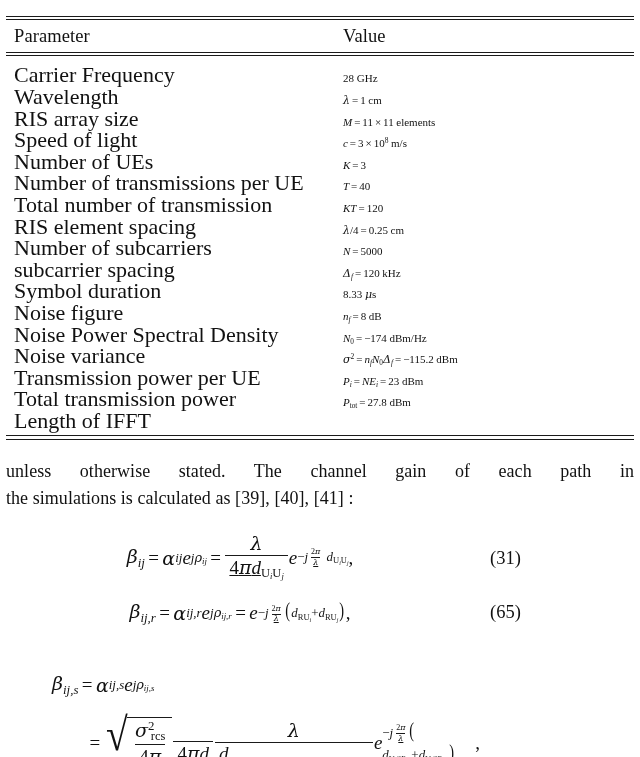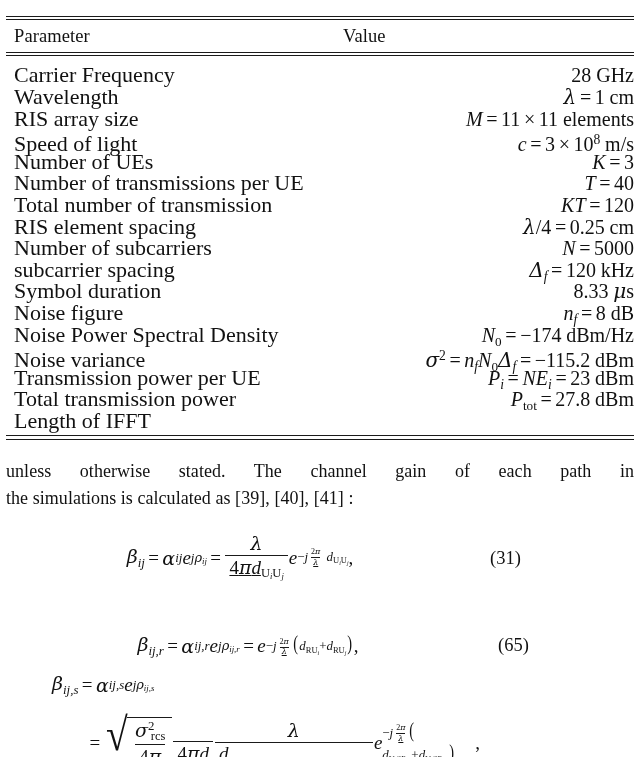--- a/index.html
+++ b/index.html
@@ -51,24 +51,23 @@
     display: flex;
     height: 21.6px;
     align-items: baseline;
   }
   .trow .col-param {
     font-size: 22px;
     line-height: 21.6px;
     white-space: nowrap;
   }
   .trow .col-value {
-    font-size: 20px;
+    font-size: 11px;
     line-height: 21.6px;
     white-space: nowrap;
-    text-align: right;
   }
 
   
   .mi { font-style: italic; font-family: "Liberation Serif", serif; }
   .mup { font-style: normal; }
   .mgreek { font-style: italic; font-family: "DejaVu Serif", serif; }
   sub.msub { font-size: 0.68em; vertical-align: -0.28em; font-style: italic; }
   sub.msub-up { font-size: 0.66em; vertical-align: -0.28em; font-style: normal; }
   sup.msup { font-size: 0.68em; vertical-align: 0.52em; font-style: normal; }
   .op { padding: 0 0.18em; }
@@ -308,21 +307,21 @@
         <sup class="msup"><span class="mup">−</span><span class="mi">j</span><span class="frac frac-sm" style="display:inline-flex;">
             <span class="num"><span class="mup">2</span><span class="mgreek">π</span></span>
             <span class="den"><span class="mgreek">λ</span></span>
           </span>&nbsp;<span class="mi">d</span><sub class="msub-up">U<sub class="msub">i</sub>U<sub class="msub">j</sub></sub></sup>
       <span class="mup">,</span>
     </div>
     <div class="eq-num">(31)</div>
   </div>
 </div>
 
-<div class="eq-block" style="top:633px;margin-left:8px;">
+<div class="eq-block" style="top:600px;">
   <div class="eq-row">
     <div class="eq-body">
       <span class="eqlabel"><span class="mgreek">β</span><sub class="msub">ij,r</sub></span>
       <span class="op">=</span>
       <span class="mgreek">α</span>
         <sub class="msub">ij,r</sub>
         <span class="mi">e</span>
         <sup class="msup"><span class="mi">j</span><span class="mgreek">ρ</span><sub class="msub">ij,r</sub></sup>
       <span class="op">=</span>
       <span class="mi">e</span>

